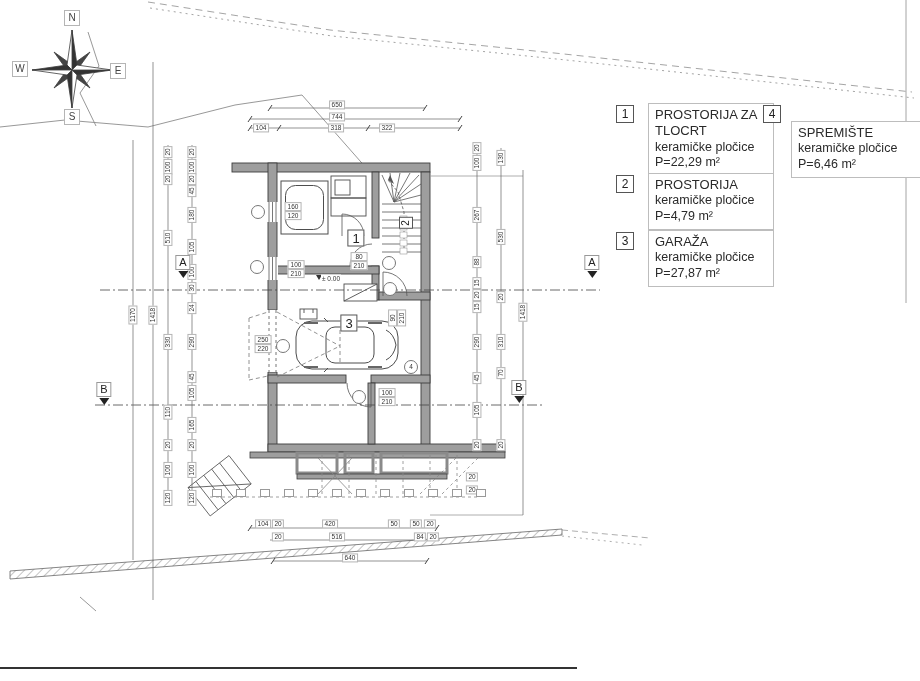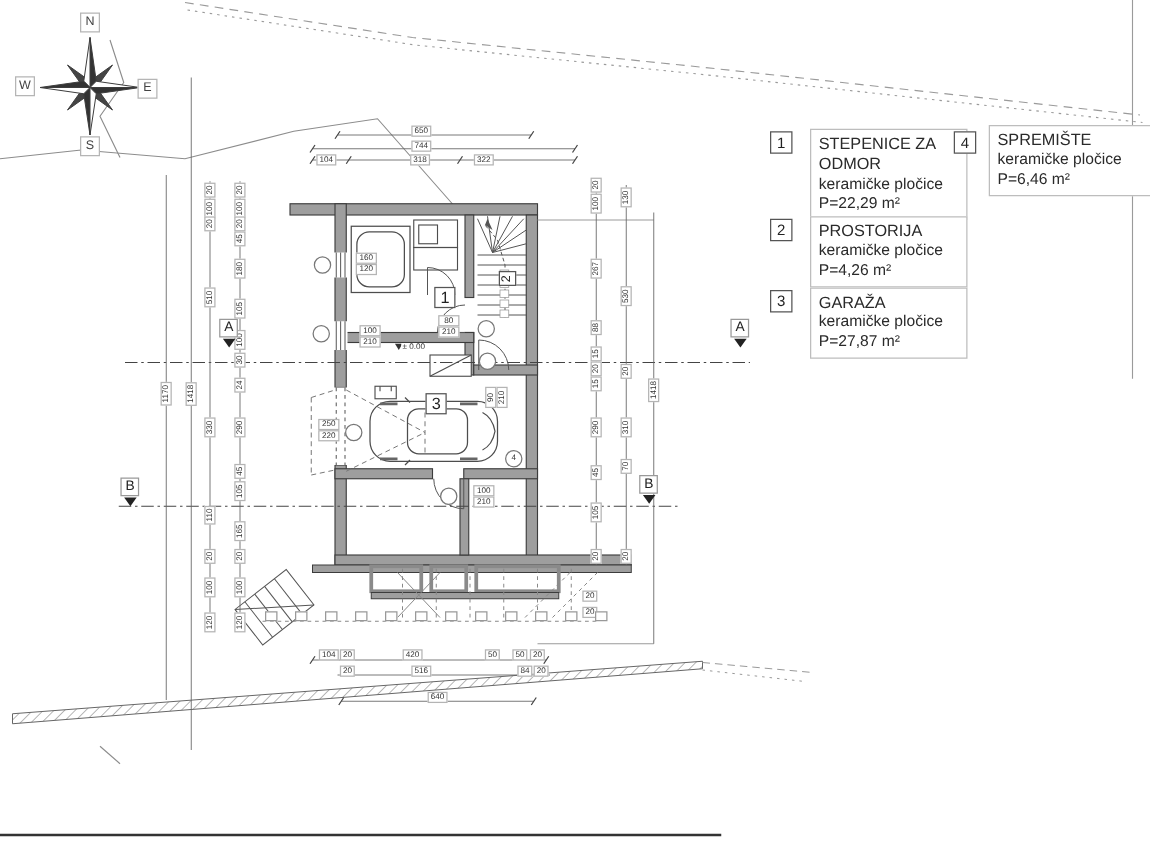--- a/index.html
+++ b/index.html
@@ -278,38 +278,38 @@
 </svg>
 
 
 <span class="cletter" style="left:64px;top:10px;">N</span>
 <span class="cletter" style="left:12px;top:61px;">W</span>
 <span class="cletter" style="left:110px;top:63px;">E</span>
 <span class="cletter" style="left:64px;top:109px;">S</span>
 
 <div class="numbox" style="left:616px;top:105px;">1</div>
 <div class="legbox" style="left:648px;top:103px;width:112px;">
-  <div class="lname">STEPENICE ZA ODMOR</div>
+  <div class="lname">PROSTORIJA ZA TLOCRT</div>
   <div>keramičke pločice</div>
   <div>P=22,29 m²</div>
 </div>
 <div class="numbox" style="left:616px;top:175px;">2</div>
 <div class="legbox" style="left:648px;top:173px;width:112px;">
   <div class="lname">PROSTORIJA</div>
   <div>keramičke pločice</div>
-  <div>P=4,26 m²</div>
+  <div>P=4,79 m²</div>
 </div>
 <div class="numbox" style="left:616px;top:232px;">3</div>
 <div class="legbox" style="left:648px;top:230px;width:112px;">
   <div class="lname">GARAŽA</div>
   <div>keramičke pločice</div>
   <div>P=27,87 m²</div>
 </div>
 <div class="numbox" style="left:763px;top:105px;">4</div>
-<div class="legbox" style="left:791px;top:100px;width:116px;">
+<div class="legbox" style="left:791px;top:121px;width:116px;">
   <div class="lname">SPREMIŠTE</div>
   <div>keramičke pločice</div>
   <div>P=6,46 m²</div>
 </div>
 
 <div id="overlay">
       <div class="dim" style="left: 337px; top: 105px;">650</div>
       <div class="dim" style="left: 337px; top: 117px;">744</div>
       <div class="dim" style="left: 261px; top: 128px;">104</div>
       <div class="dim" style="left: 336px; top: 128px;">318</div>

